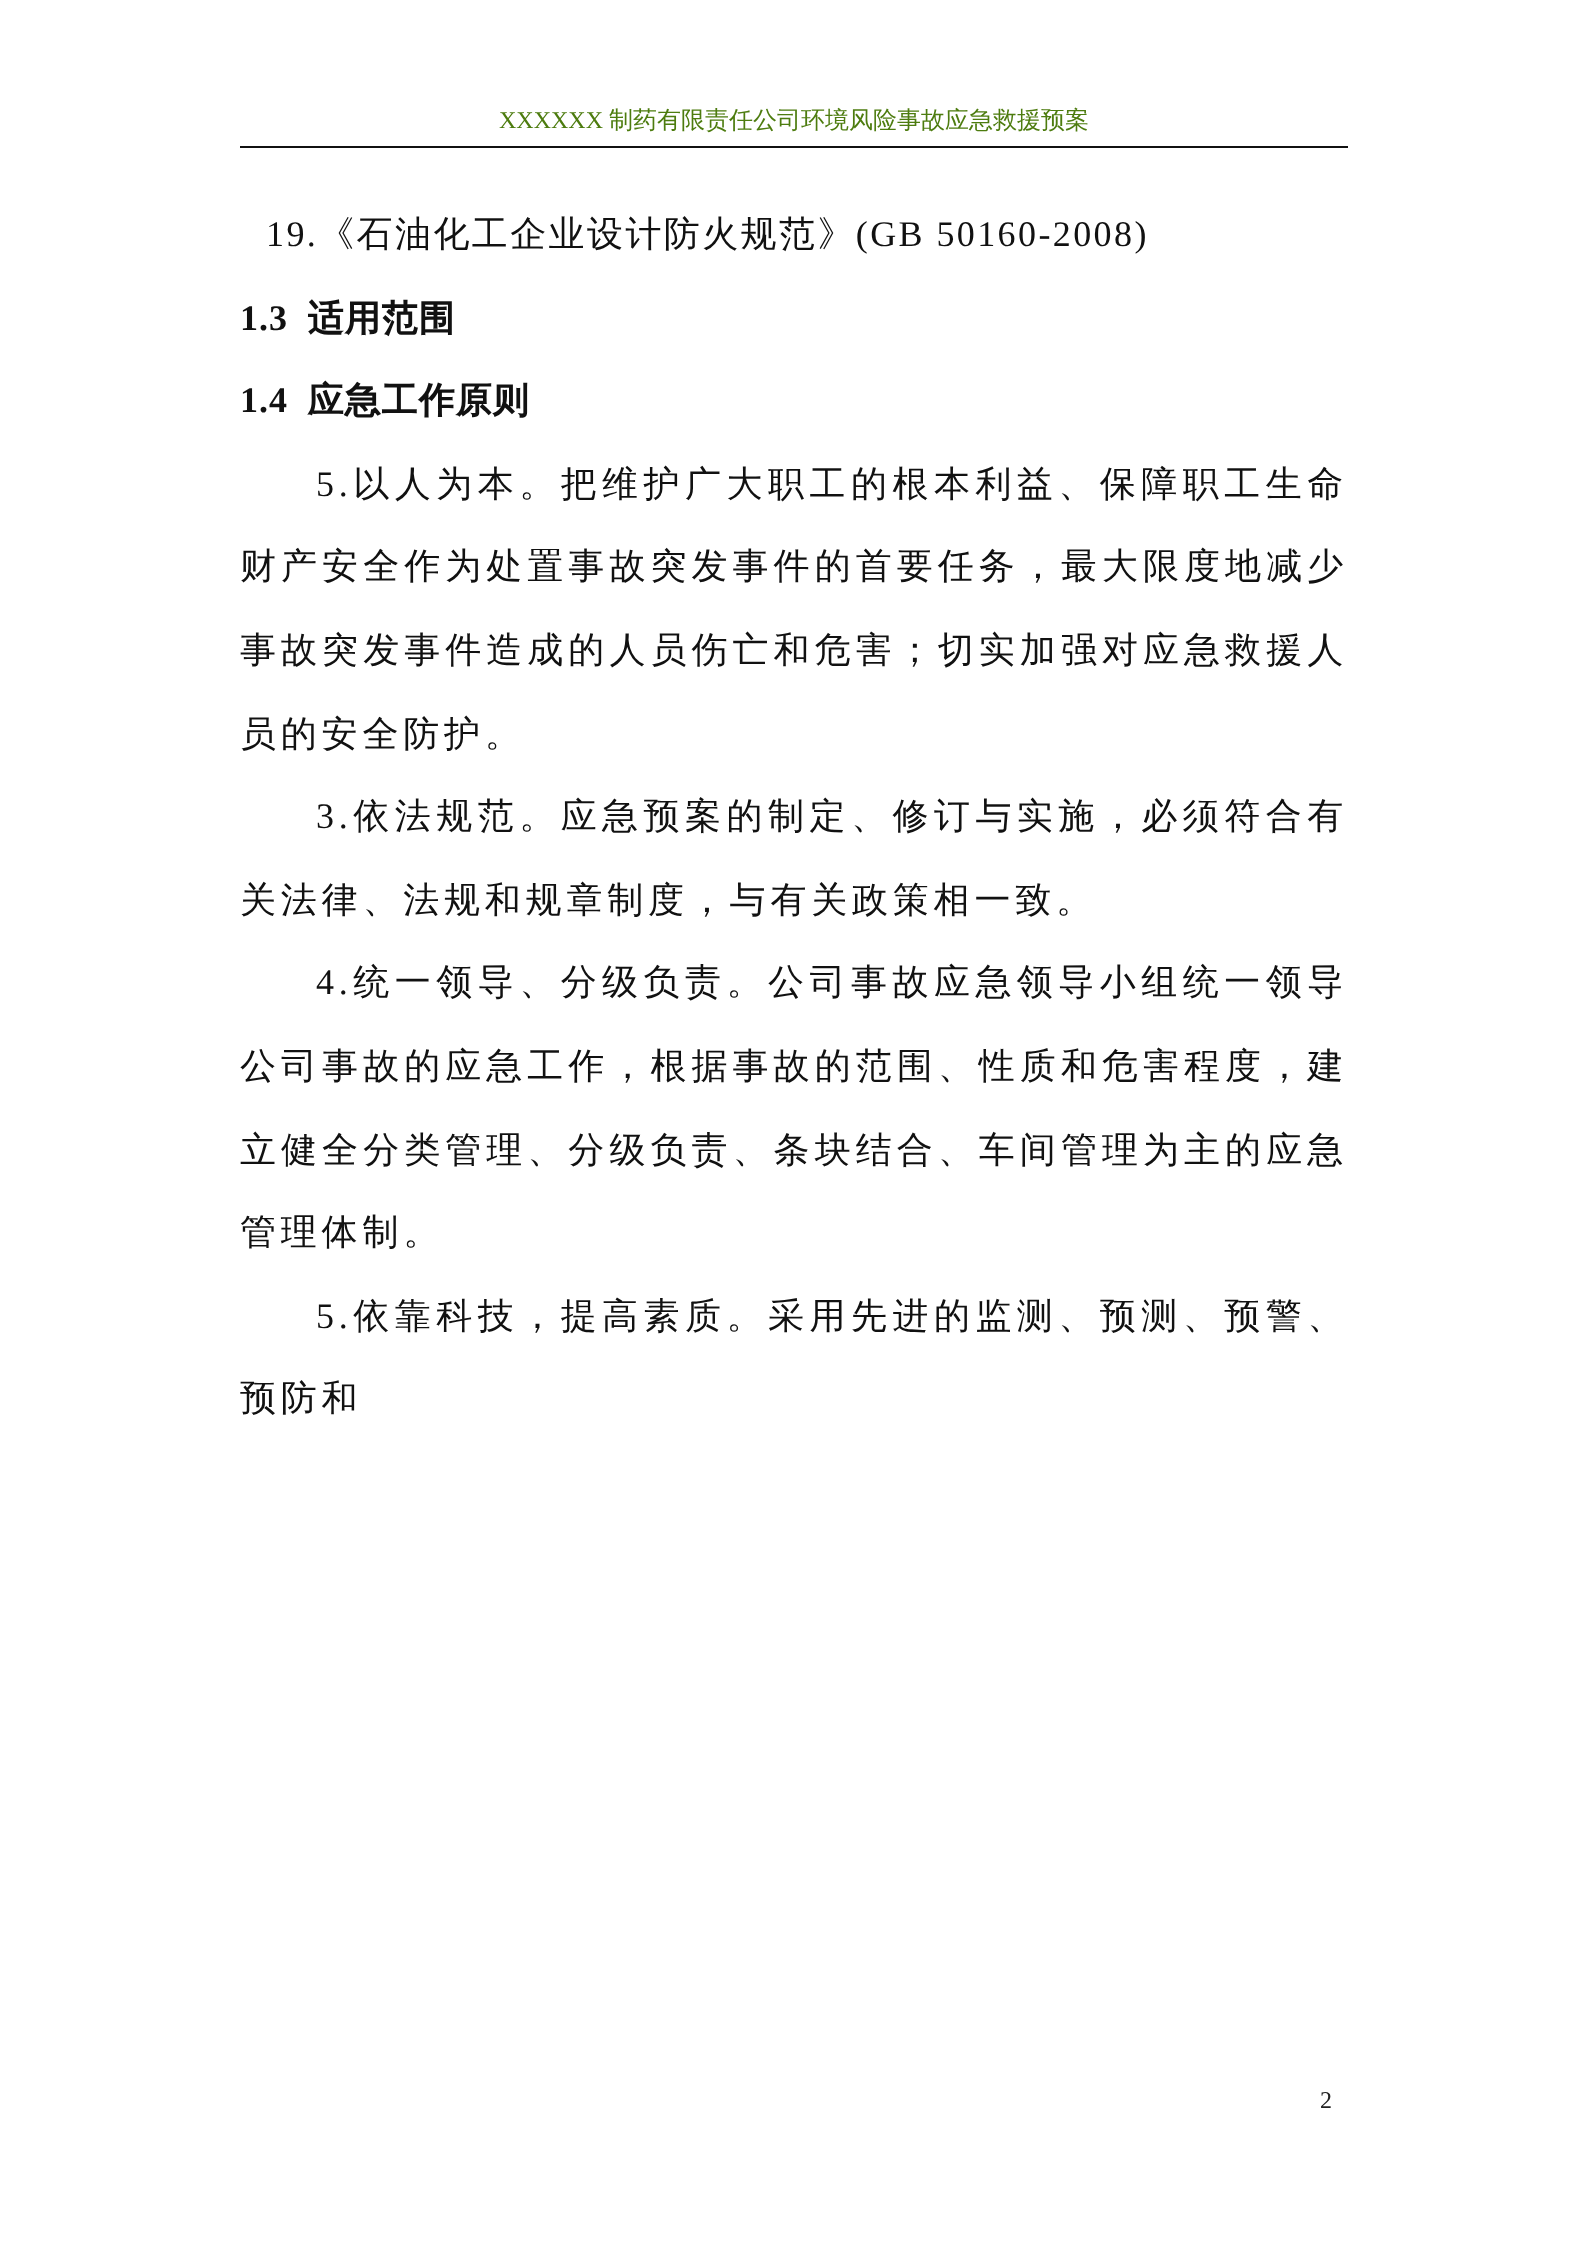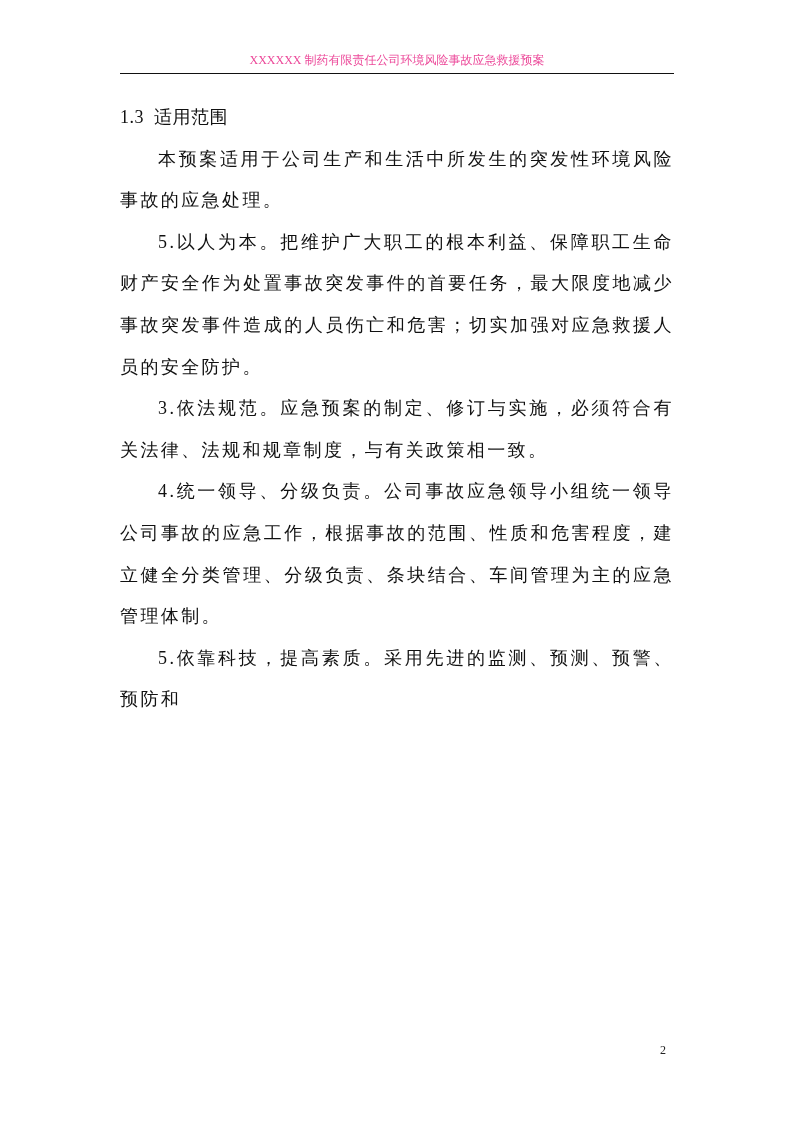--- a/index.html
+++ b/index.html
@@ -22,21 +22,21 @@
       background: #ffffff;
     }
     .running-header {
       position: absolute;
       left: 120px;
       width: 554px;
       top: 52px;
       text-align: center;
       font-size: 12px;
       line-height: 16px;
-      color: #ec4899;
+      color: #4d7c0f;
       font-family: "Liberation Serif", "DejaVu Serif", serif;
     }
     .header-rule {
       position: absolute;
       left: 120px;
       width: 554px;
       top: 73px;
       height: 0;
       border-top: 1.2px solid #111;
     }
@@ -48,21 +48,21 @@
       font-size: 18px;
       line-height: 41.6px;
       font-family: "Liberation Serif", "DejaVu Serif", serif;
     }
     .ref-item {
       padding-left: 13px;
       white-space: nowrap;
       letter-spacing: 1.2px;
     }
     .heading {
-      font-weight: normal;
+      font-weight: bold;
       letter-spacing: 0.5px;
     }
     .heading .num {
       margin-right: 10px;
     }
     .para {
       text-indent: 38px;
       text-align: justify;
       text-align-last: left;
       letter-spacing: 2.4px;
@@ -80,27 +80,30 @@
 <body>
 
 <div class="page">
 
   <div class="running-header">XXXXXX 制药有限责任公司环境风险事故应急救援预案</div>
   <div class="header-rule"></div>
 
   <div class="body">
 
     <div>
+      <div class="ref-item"><span>19.</span><span>《石油化工企业设计防火规范》(GB 50160-2008)</span></div>
     </div>
 
     <div class="heading">
       <span class="num">1.3</span><span>适用范围</span>
     </div>
-    <div class="para">本预案适用于公司生产和生活中所发生的突发性环境风险事故的应急处理。</div>
 
+    <div class="heading">
+      <span class="num">1.4</span><span>应急工作原则</span>
+    </div>
     <div class="para">5.以人为本。把维护广大职工的根本利益、保障职工生命财产安全作为处置事故突发事件的首要任务，最大限度地减少事故突发事件造成的人员伤亡和危害；切实加强对应急救援人员的安全防护。</div>
     <div class="para">3.依法规范。应急预案的制定、修订与实施，必须符合有关法律、法规和规章制度，与有关政策相一致。</div>
     <div class="para">4.统一领导、分级负责。公司事故应急领导小组统一领导公司事故的应急工作，根据事故的范围、性质和危害程度，建立健全分类管理、分级负责、条块结合、车间管理为主的应急管理体制。</div>
     <div class="para">5.依靠科技，提高素质。采用先进的监测、预测、预警、预防和</div>
 
   </div>
 
   <div class="page-number">2</div>
 
 </div>

